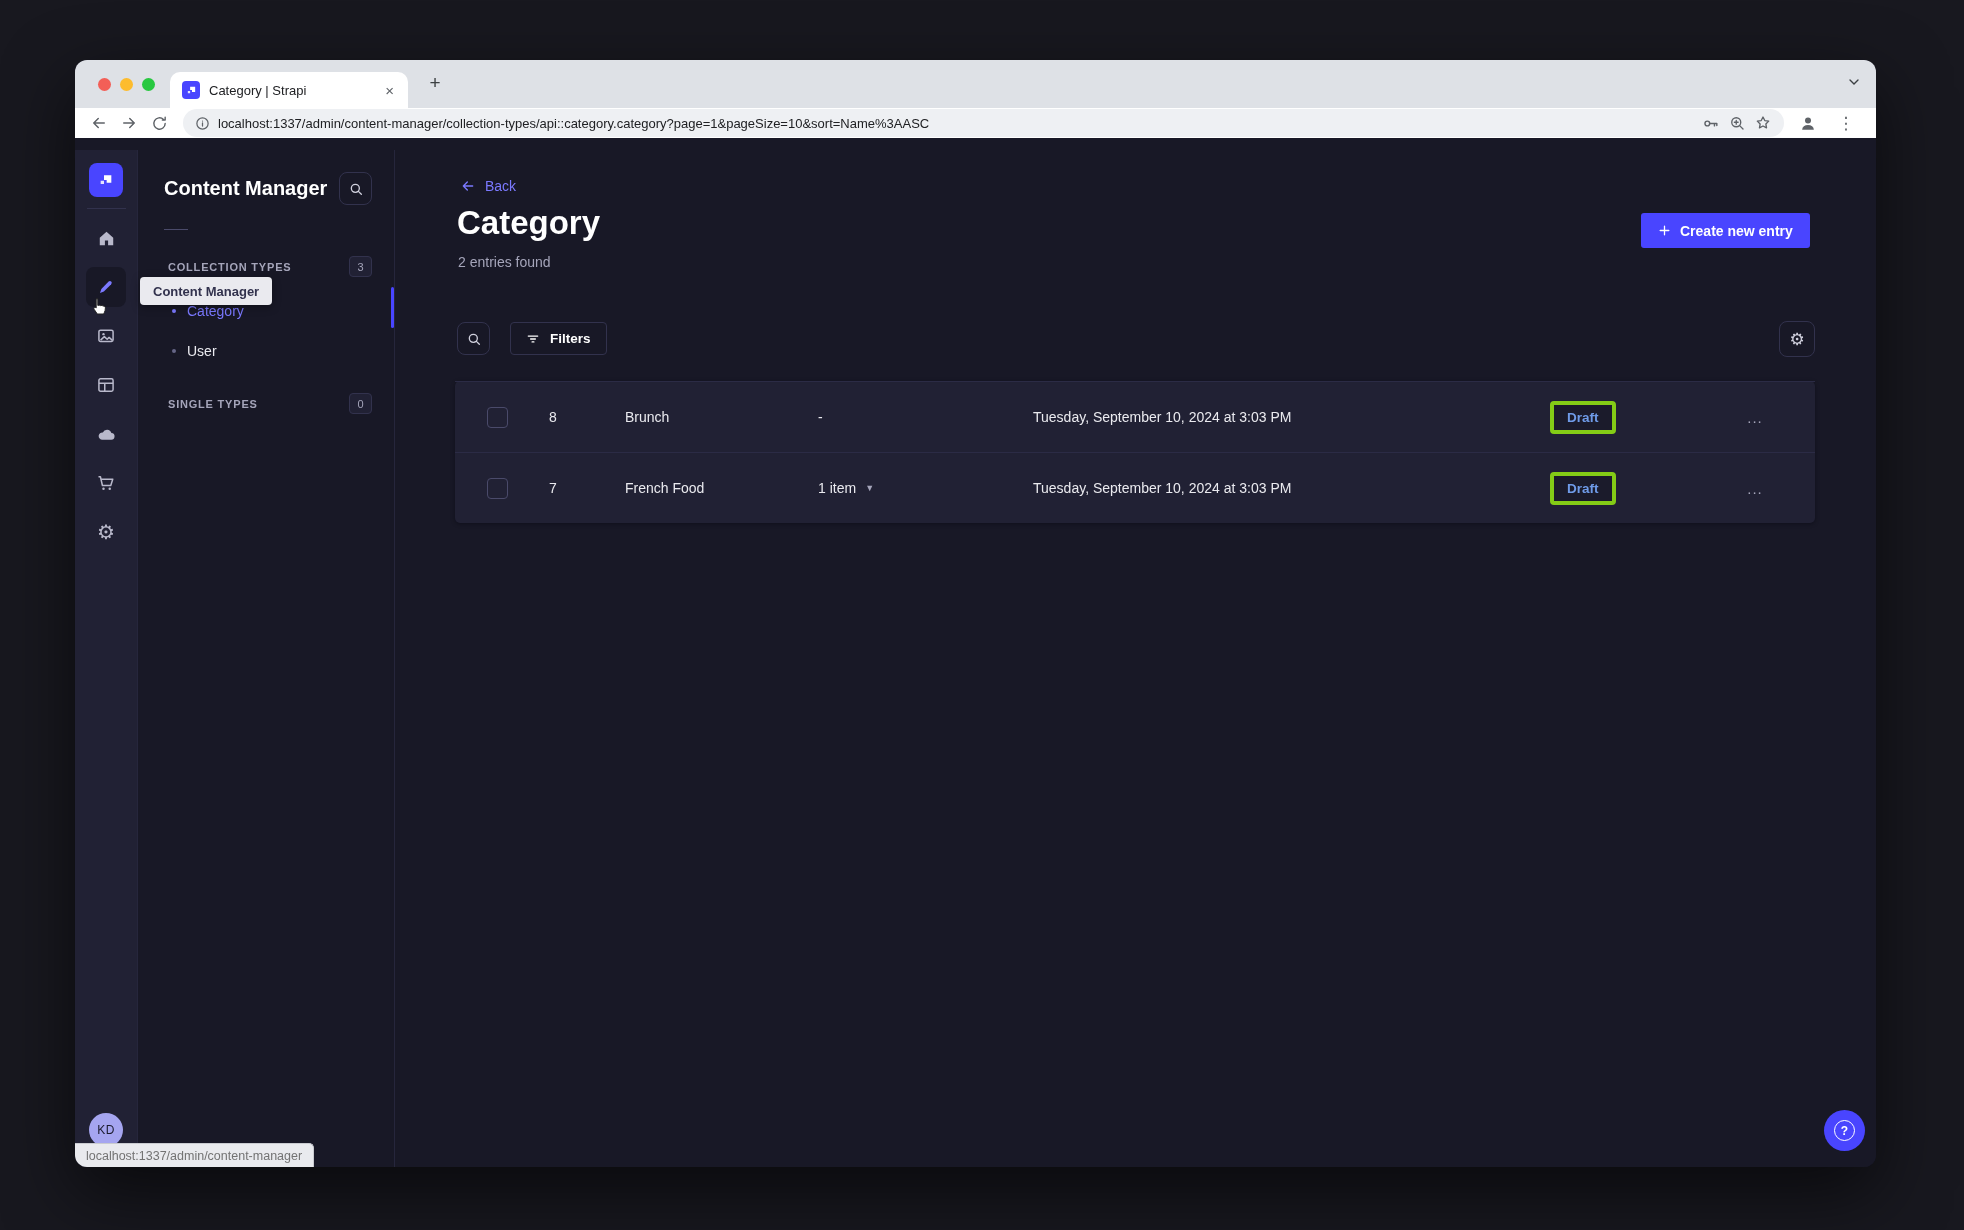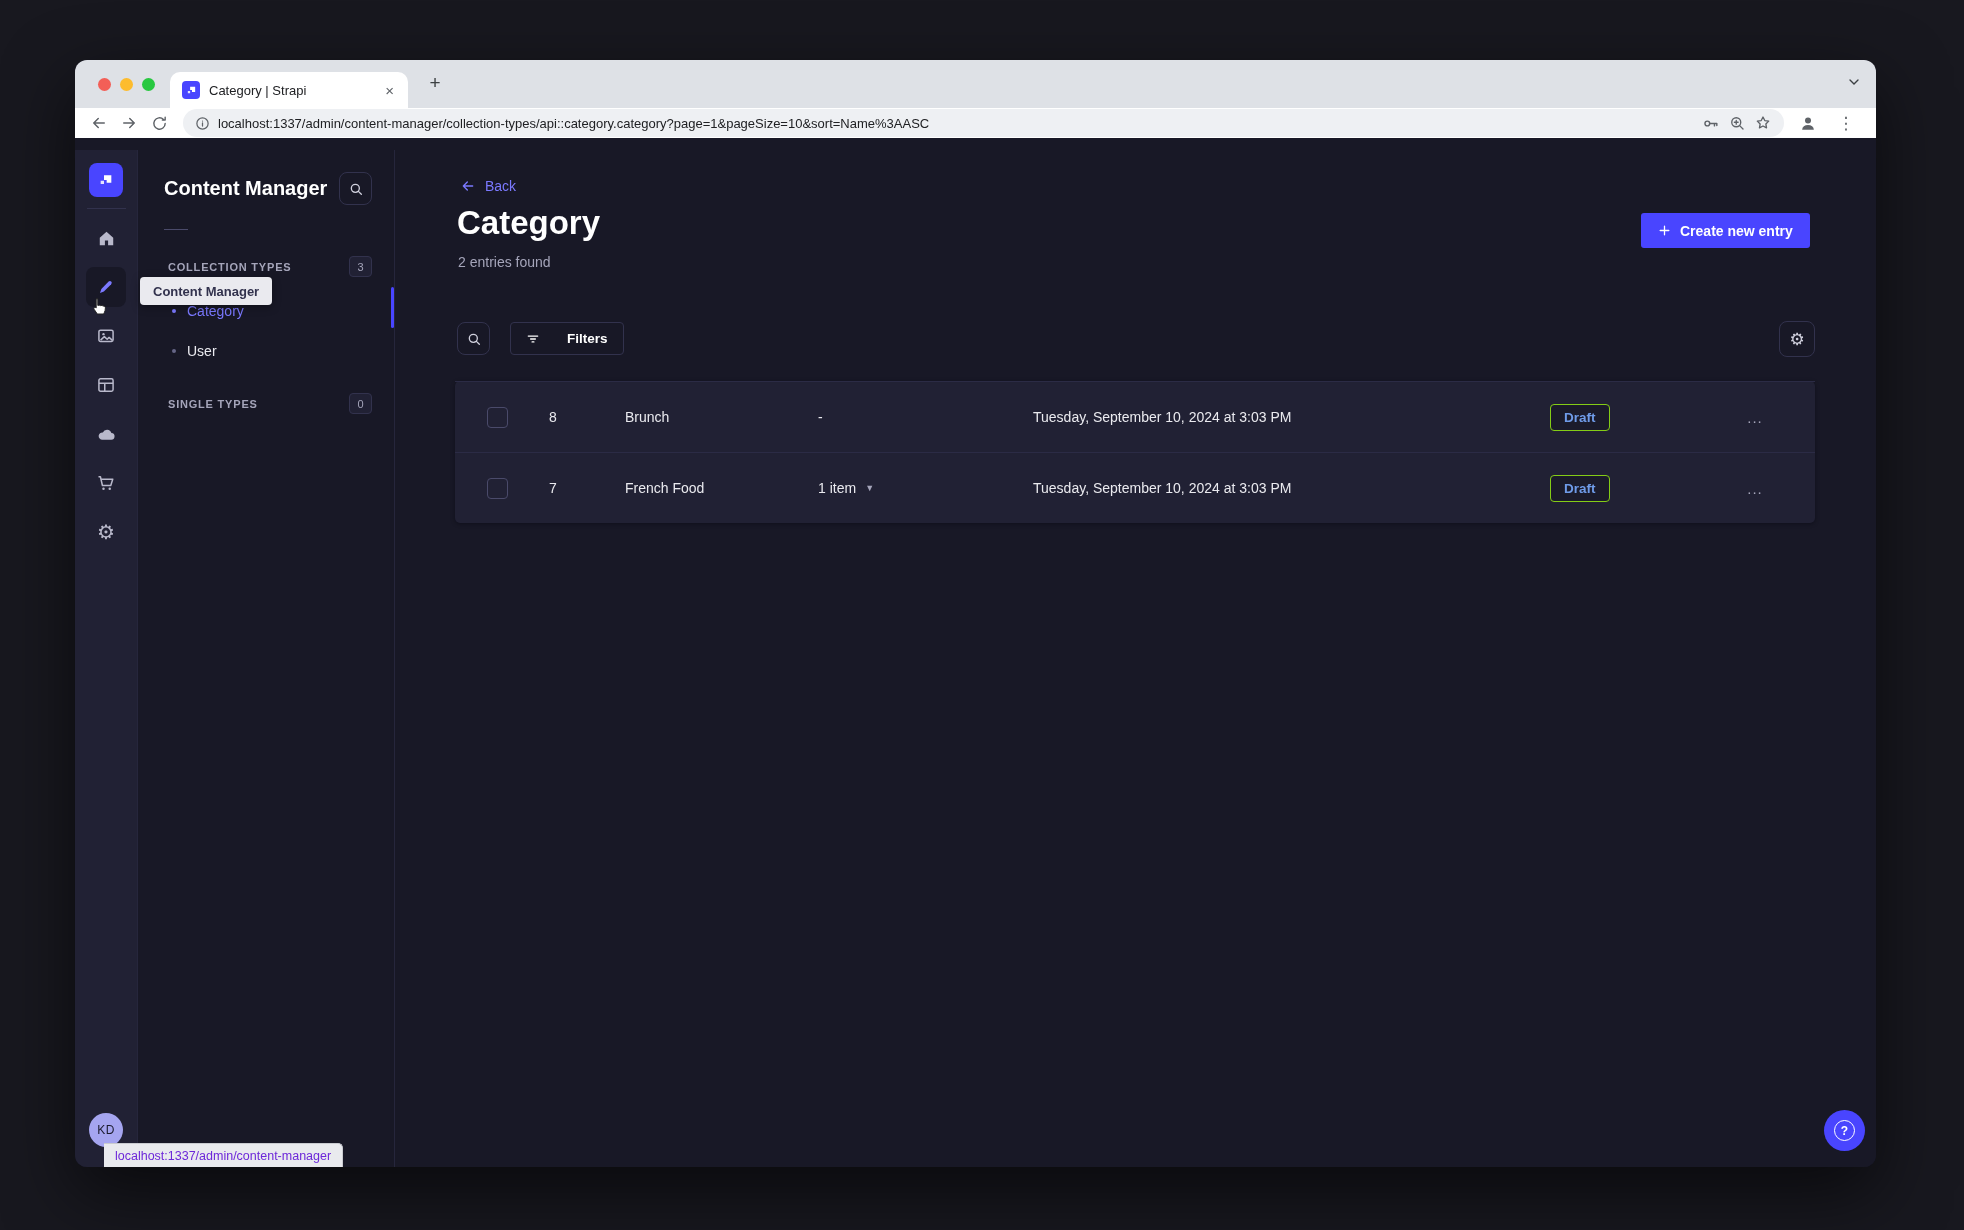--- a/index.html
+++ b/index.html
@@ -91,50 +91,50 @@
   .create-btn {
     position:absolute; left:1246px; top:63px; height:35px; padding:0 17px;
     background:#4945ff; border:none; border-radius:3px; color:#ffffff; font-size:14px; font-weight:600;
     font-family:"Liberation Sans", sans-serif; display:flex; align-items:center; gap:9px;
   }
   .search-btn2 { position:absolute; left:62px; top:172px; }
   .filters-btn {
     position:absolute; left:115px; top:172px; height:33px; padding:0 15px;
     background:transparent; border:1px solid #32324d; border-radius:4px; color:#ffffff;
     font-size:13.5px; font-weight:600; font-family:"Liberation Sans", sans-serif;
-    display:flex; align-items:center; gap:27px;
+    display:flex; align-items:center; gap:10px;
   }
   .gear-btn { position:absolute; left:1384px; top:171px; width:36px; height:36px; font-size:17px; color:#d0d0dd; }
   .table-card {
     position:absolute; left:60px; top:231px; width:1360px;
     background:#212134; border-radius:5px; box-shadow:0 1px 4px rgba(3,3,12,.4);
   }
   .t-grid { display:grid; grid-template-columns:94px 76px 193px 215px 517px 145px 120px; align-items:center; }
   .t-head { height:54px; }
   .t-row { height:71px; border-top:1px solid #2b2b45; }
   .th { font-size:11px; font-weight:bold; letter-spacing:.6px; color:#d3d3e0; display:flex; align-items:center; gap:8px; }
   .td { font-size:14px; color:#eaeaef; display:flex; align-items:center; }
   .cb-cell { display:flex; padding-left:32px; }
   .checkbox { width:21px; height:21px; border:1px solid #4a4a6a; border-radius:4px; background:transparent; }
   .sort-ic { font-size:8px; color:#a5a5ba; }
   .caret { font-size:9px; color:#a5a5ba; margin-left:9px; }
   .status-badge {
-    display:inline-flex; align-items:center; padding:5px 13px; border:1px solid #84cc16;
+    display:inline-flex; align-items:center; padding:5px 13px; border:4px solid #84cc16;
     background:rgba(16,16,30,.35); border-radius:4px; color:#6f9be8; font-size:13.5px; font-weight:bold;
   }
   .dots-cell { display:flex; justify-content:center; color:#a5a5ba; font-size:15px; letter-spacing:1px; }
   .help-fab {
     position:absolute; right:11px; bottom:16px; width:41px; height:41px; border-radius:50%;
     background:#4945ff; display:flex; align-items:center; justify-content:center;
   }
   .help-inner { width:21px; height:21px; border:1.8px solid #ffffff; border-radius:50%; color:#ffffff; font-size:12px; font-weight:bold; display:flex; align-items:center; justify-content:center; }
   .statusbar {
     position:absolute; left:0; bottom:0; height:24px; padding:3px 11px; z-index:9;
     background:#e9eaee; border:1px solid #c9cbd0; border-left:none; border-bottom:none; border-top-right-radius:5px;
-    display:flex; align-items:center; font-size:12.5px; color:#6d28d9; white-space:nowrap;margin-left:29px;
+    display:flex; align-items:center; font-size:12.5px; color:#737373; white-space:nowrap;
   }
   button { cursor:default; background:none; border:none; }
   svg { display:block; }
 </style>
 </head>
 <body>
 
 <div class="window">
 
   <div class="tabstrip">

